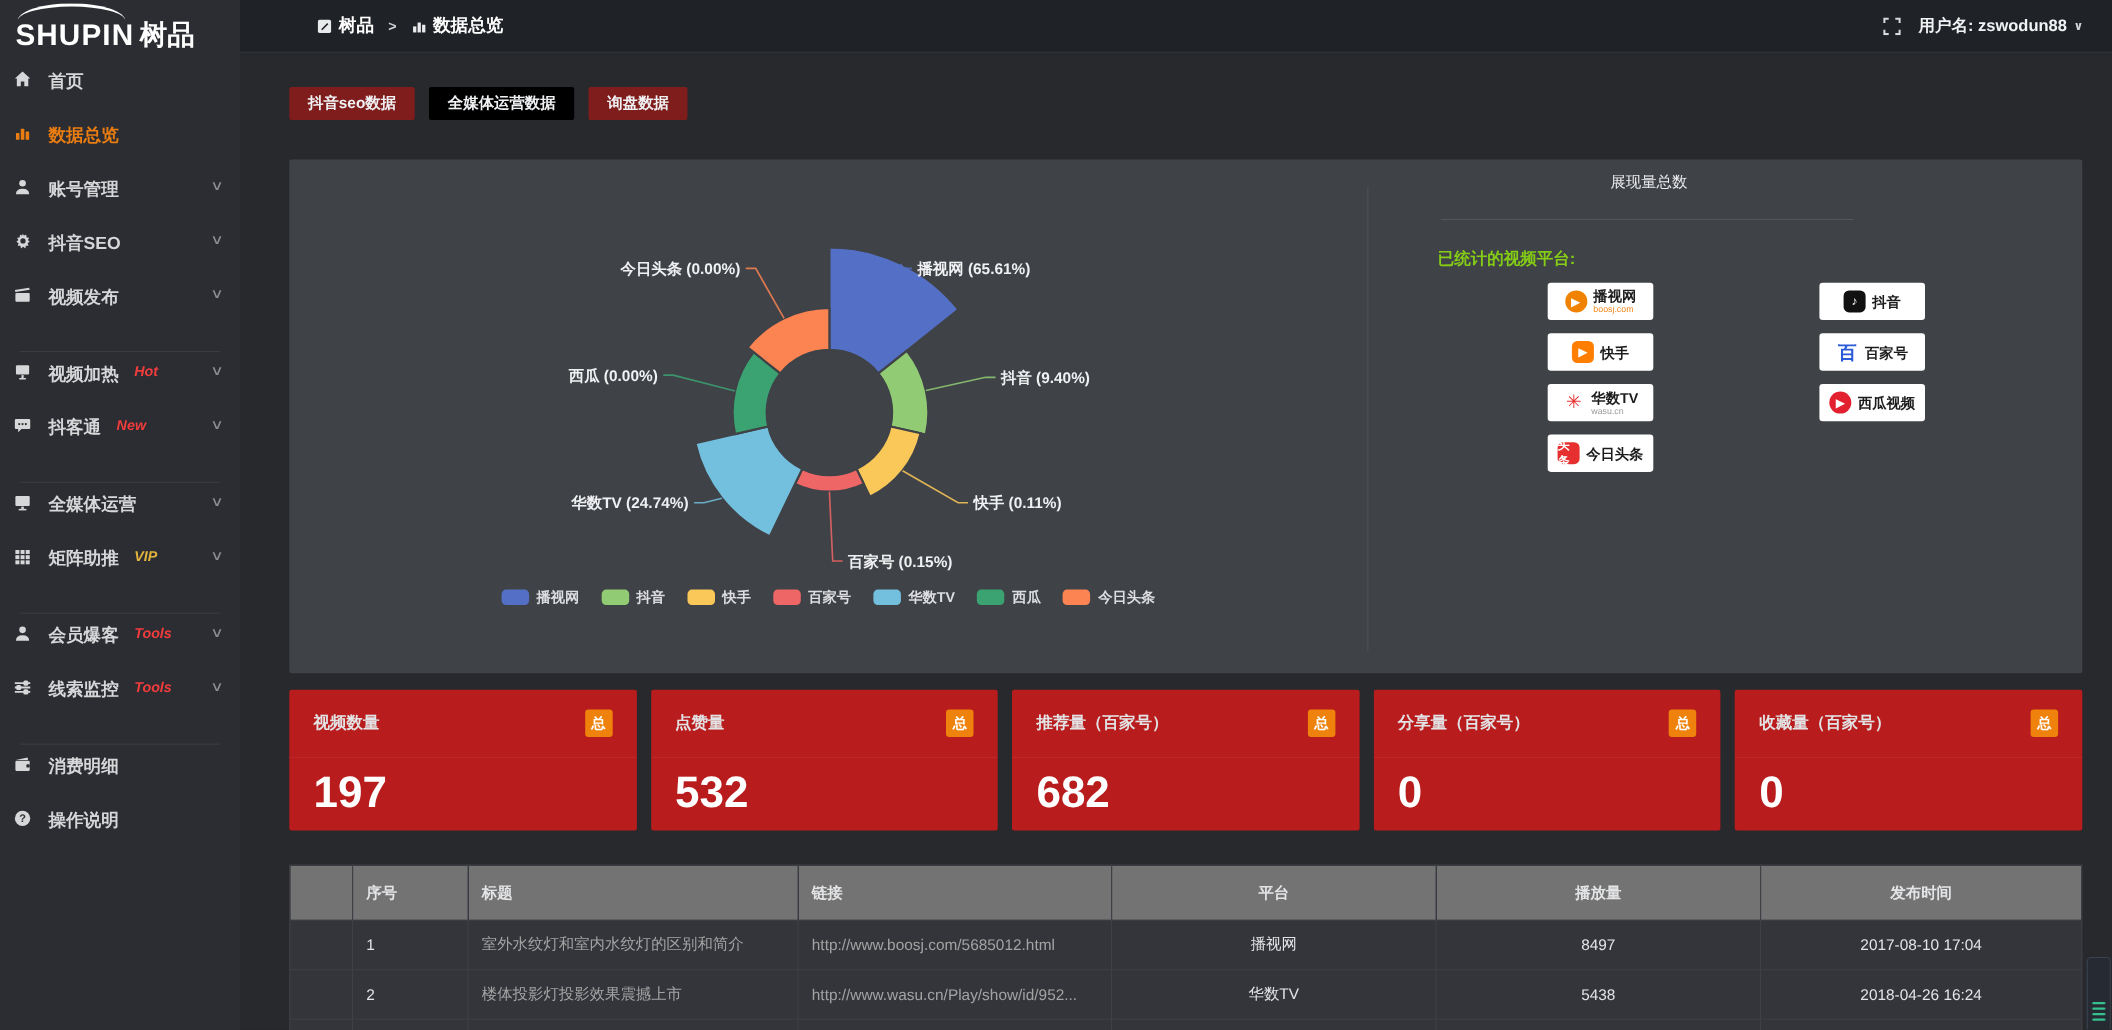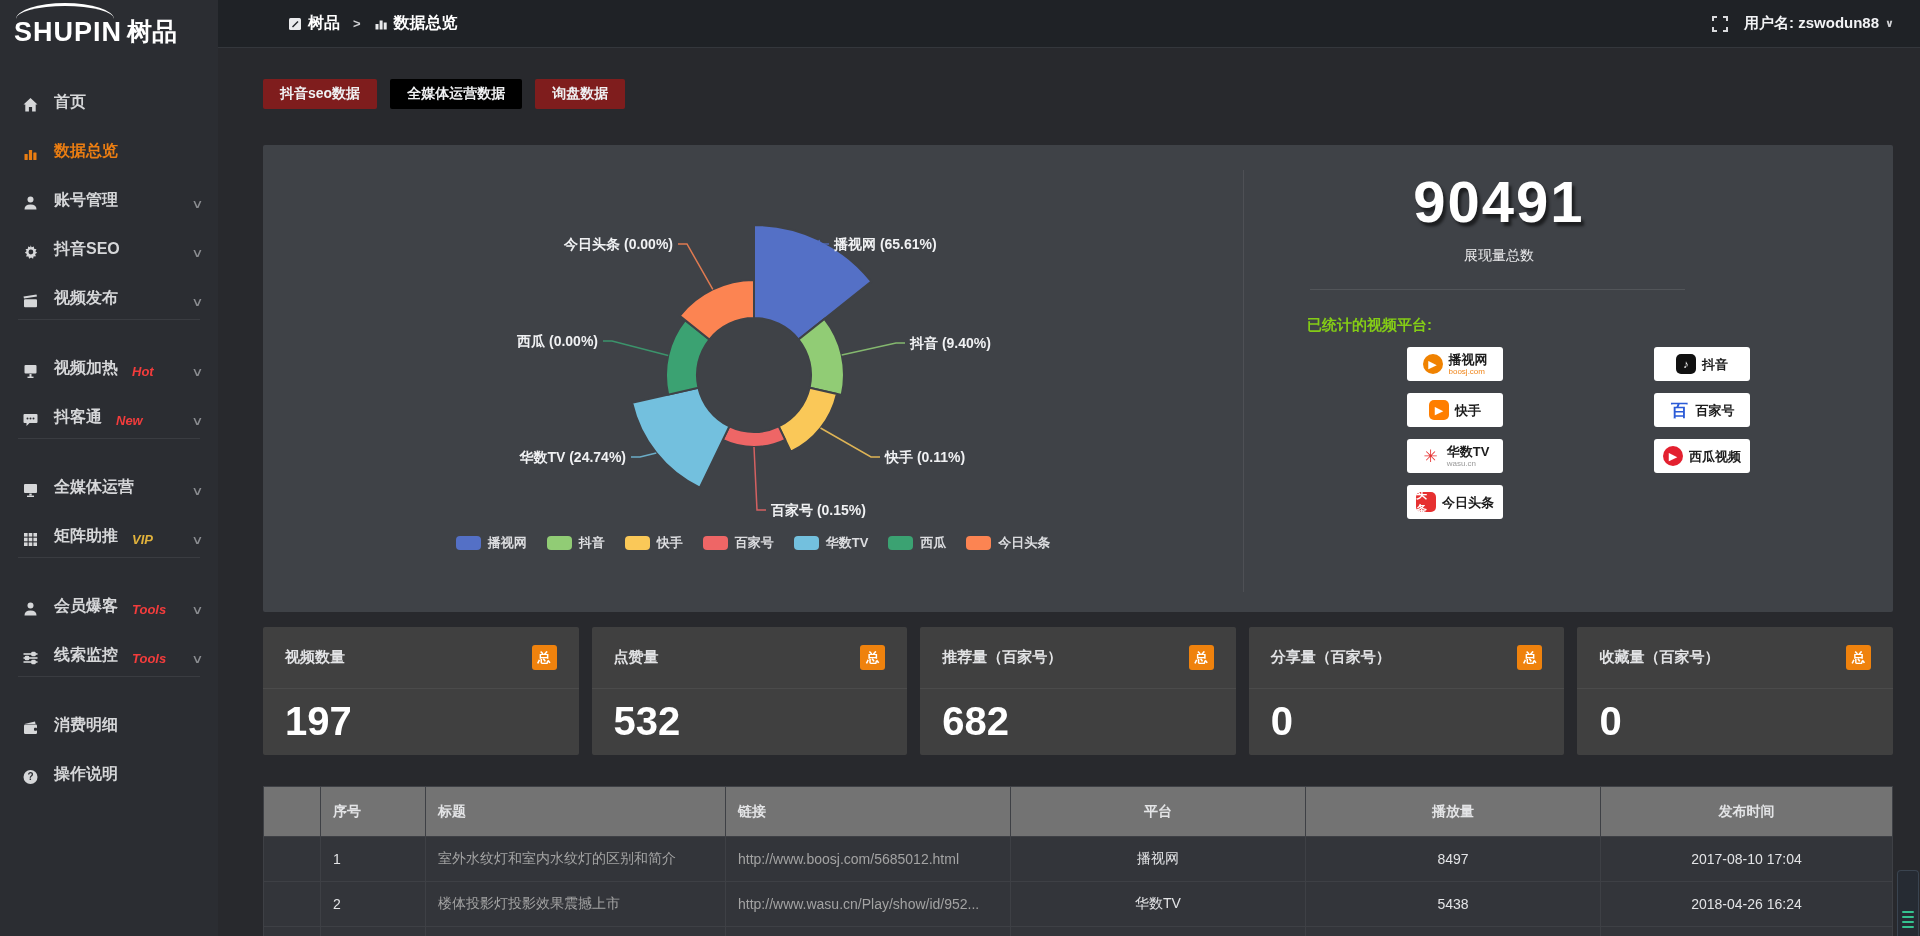--- a/index.html
+++ b/index.html
@@ -21,21 +21,21 @@
 
   
   .sidebar { position:fixed; left:0; top:0; width:218px; height:936px;
     background:#2b2d32; z-index:6; }
   .logo { height:50px; display:flex; align-items:flex-end; padding:6px 0 2px 14px; position:relative; }
   .logo .arc { position:absolute; top:3px; left:16px; width:98px; height:16px;
     border-top:3px solid #fff; border-radius:50% 50% 0 0 / 100% 100% 0 0; }
   .logo .en { font-size:27px; font-weight:bold; letter-spacing:1px; color:#fff; }
   .logo .cn { font-size:25px; font-weight:bold; color:#fff; margin-left:5px; }
   .menu { padding-top:14px; }
-  .mi { height:49px; display:flex; align-items:flex-end; padding:0 16px 0 20px; cursor:pointer; font-size:16px; color:#d6d7d9; }
+  .mi { height:49px; display:flex; align-items:flex-start; padding:0 16px 0 10px; cursor:pointer; font-size:16px; color:#d6d7d9; }
   .mi .ic { width:20px; display:inline-flex; justify-content:center; margin-right:14px; }
   .mi .lbl { font-weight:bold; }
   .mi.active { color:#ea7d12; }
   .mi .mbadge { font-size:13px; font-weight:bold; font-style:italic; margin-left:14px; }
   .mi .mchev { margin-left:auto; color:#8b8d91; font-size:12px; transform:scaleX(1.4); }
   .mdivider { height:1px; background:#3a3c41; margin:10px 18px; }
 
   
   .content { position:absolute; left:218px; top:48px; right:0; padding:31px 27px 0 45px; }
   .tabs { display:flex; gap:13px; height:30px; margin-bottom:36px; }
@@ -65,21 +65,21 @@
     justify-content:center; gap:6px; padding:0 6px; }
   .pill .plogo { width:20px; height:20px; border-radius:5px; display:flex; align-items:center; justify-content:center;
     color:#fff; font-size:11px; font-weight:bold; flex:0 0 auto; }
   .pill .ptxt { display:flex; flex-direction:column; line-height:1; }
   .pill .pname { font-size:13px; font-weight:bold; color:#1c1c1c; white-space:nowrap; }
   .pill .psub { font-size:8px; color:#f08519; margin-top:2px; }
   .pill .psub.gray { color:#999; }
 
   
   .cards { display:flex; gap:13px; margin-top:15px; }
-  .card { flex:1; height:128px; background:#404040; border-radius:2px; }
+  .card { flex:1; height:128px; background:#b91c1c; border-radius:2px; }
   .card-head { height:61px; display:flex; align-items:center; padding:0 22px; }
   .card-lbl { font-size:15px; font-weight:bold; color:#e2e3e5; }
   .card-badge { margin-left:auto; width:25px; height:25px; background:#ef820d; border-radius:3px;
     color:#fff; font-size:13px; font-weight:bold; display:flex; align-items:center; justify-content:center; }
   .card-div { height:1px; background:rgba(255,255,255,.06); }
   .card-val { padding:10px 0 0 22px; font-size:40px; font-weight:bold; color:#fff; }
 
   
   .tablewrap { margin-top:31px; background:#33353a; border-radius:2px; }
   table { width:100%; border-collapse:collapse; table-layout:fixed; }
@@ -360,21 +360,20 @@
             <span class="lg-tx">西瓜</span>
           </div>
           <div class="lg-item">
             <span class="lg-sw" style="background: rgb(252, 132, 82);"></span>
             <span class="lg-tx">今日头条</span>
           </div>
         </div>
     </div>
     <div class="panel-vdiv"></div>
     <div class="right-sec">
-      <div class="big-num">90491</div>
       <div class="big-lbl">展现量总数</div>
       <div class="hdiv"></div>
       <div class="plat-title">已统计的视频平台:</div>
       <div class="plat-grid" id="platgrid">
           <div class="plat-col">
             <div class="pill">
               <span class="plogo" style="background: rgb(240, 130, 0); border-radius: 50%;">▶</span>
               <span class="ptxt">
                 <span class="pname">播视网</span>
                 <span class="psub">boosj.com</span>

